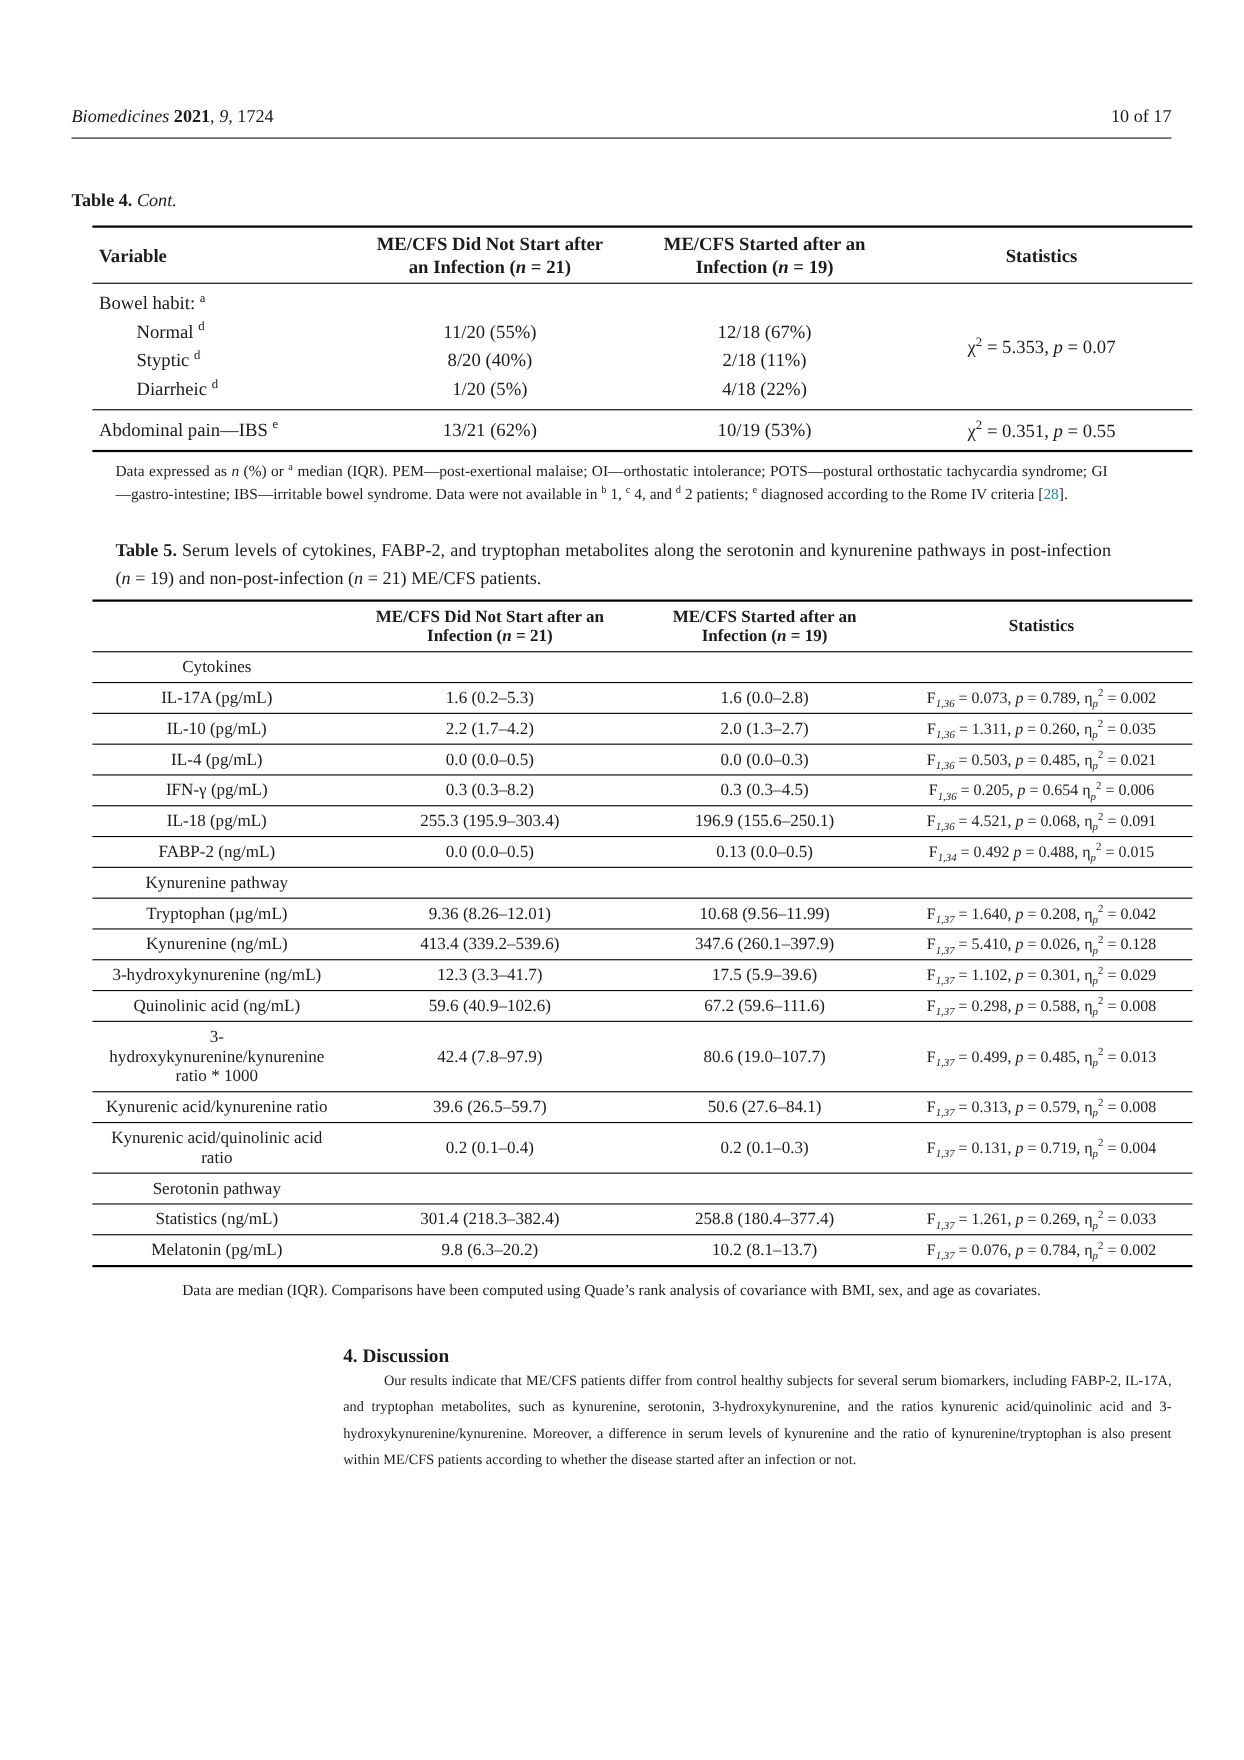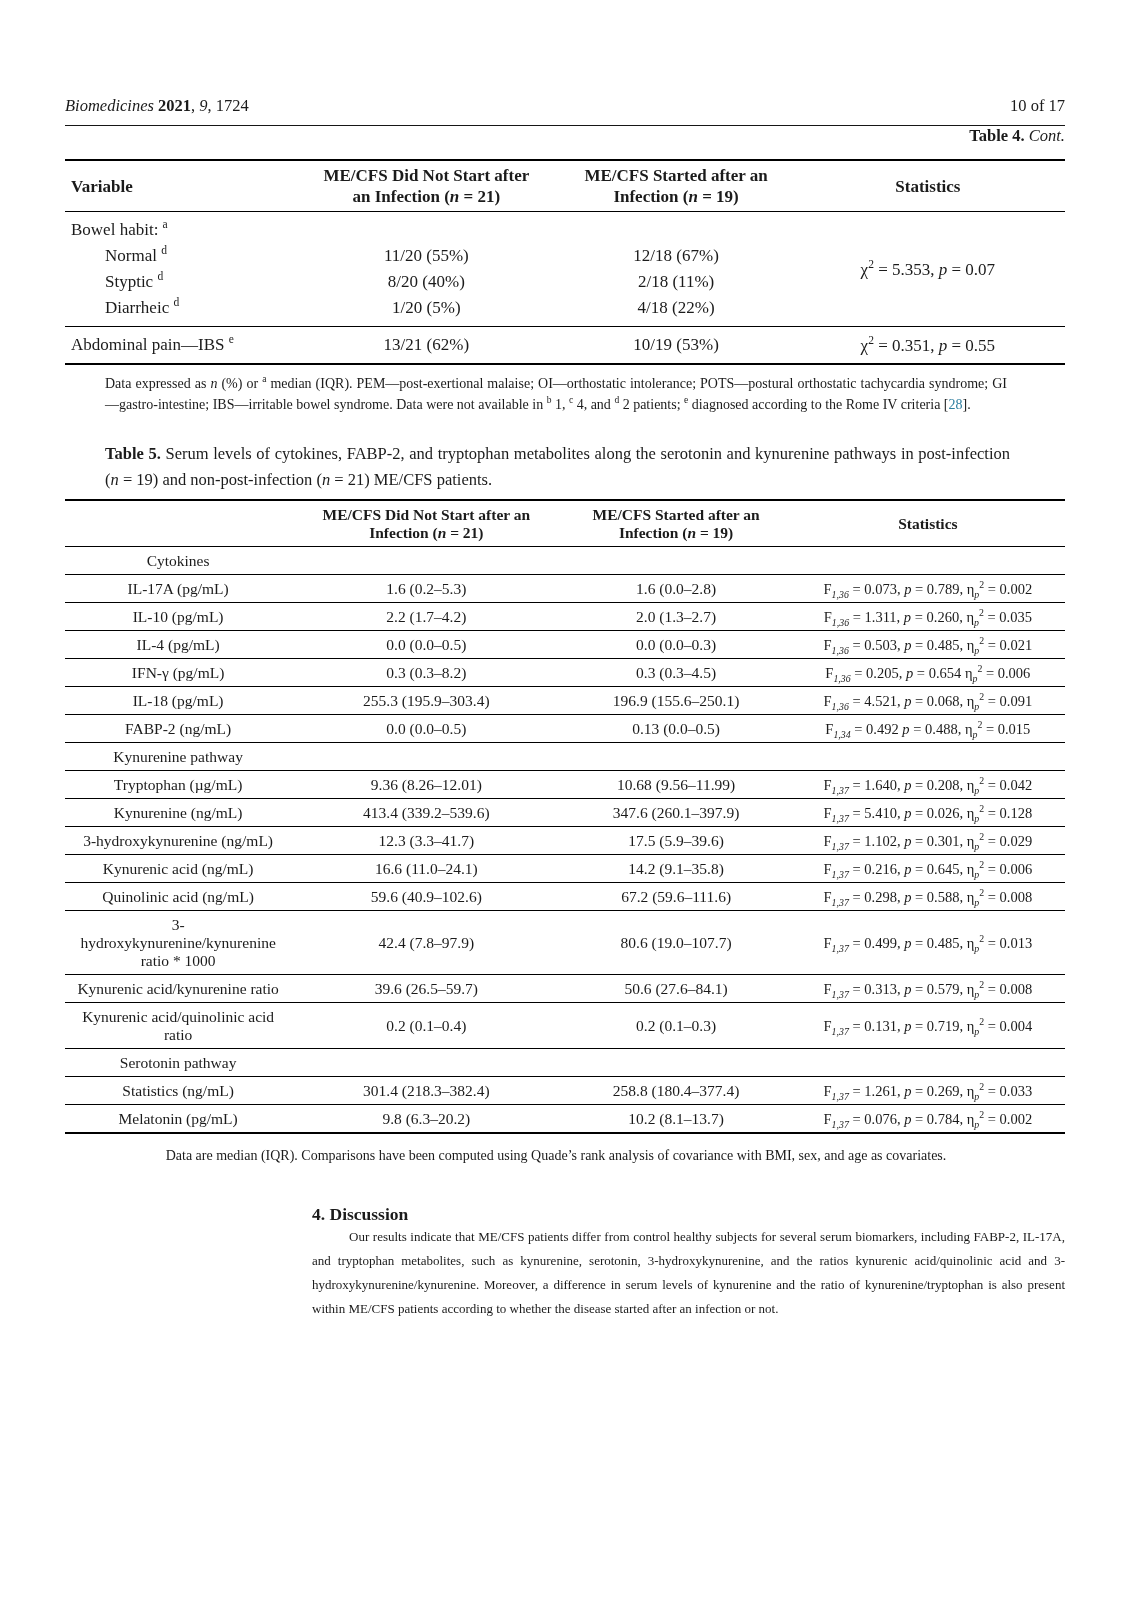--- a/index.html
+++ b/index.html
@@ -5,23 +5,23 @@
   * { margin:0; padding:0; box-sizing:border-box; }
   html,body { background:#ffffff; }
   .page {
     width:1131px; height:1600px; background:#ffffff; overflow:hidden;
     font-family:"Liberation Serif", serif; color:#1b1b1b;
     padding:96px 66px 0 65px; position:relative;
   }
   .page-header { display:flex; justify-content:space-between; font-size:16.5px; }
   .header-rule { border:none; border-top:1.5px solid #161616; margin-top:9px; }
 
-  .t4-caption { text-align:right; font-size:16.5px; }
-
-  table { border-collapse:collapse; width:100%; table-layout:fixed; }
+  .t4-caption { text-align:left; font-size:16.5px; margin-top:46px; }
+
+  table { border-collapse:collapse; width:100%; table-layout:fixed;margin-left:19px; }
   .paper-table { border-top:2.5px solid #000; border-bottom:2.5px solid #000; }
   .paper-table thead tr { border-bottom:1.3px solid #000; }
   .paper-table tbody tr { border-bottom:1px solid #000; }
   .paper-table tbody tr:last-child { border-bottom:none; }
   .paper-table th { font-weight:bold; }
   .paper-table th, .paper-table td {
     font-weight:normal; padding:4px 6px; text-align:center; vertical-align:middle;
   }
   .paper-table th { font-weight:bold; }
 
@@ -240,28 +240,20 @@
         <tr>
           <td>
             <div class="ln">3-hydroxykynurenine (ng/mL)</div>
           </td>
           <td>12.3 (3.3–41.7)</td>
           <td>17.5 (5.9–39.6)</td>
           <td class="stats">F<sub>1,37</sub> = 1.102, <i>p</i> = 0.301, η<sub>p</sub><sup>2</sup> = 0.029</td>
         </tr>
         <tr>
           <td>
-            <div class="ln">Kynurenic acid (ng/mL)</div>
-          </td>
-          <td>16.6 (11.0–24.1)</td>
-          <td>14.2 (9.1–35.8)</td>
-          <td class="stats">F<sub>1,37</sub> = 0.216, <i>p</i> = 0.645, η<sub>p</sub><sup>2</sup> = 0.006</td>
-        </tr>
-        <tr>
-          <td>
             <div class="ln">Quinolinic acid (ng/mL)</div>
           </td>
           <td>59.6 (40.9–102.6)</td>
           <td>67.2 (59.6–111.6)</td>
           <td class="stats">F<sub>1,37</sub> = 0.298, <i>p</i> = 0.588, η<sub>p</sub><sup>2</sup> = 0.008</td>
         </tr>
         <tr>
           <td>
             <div class="ln">3-</div>
             <div class="ln">hydroxykynurenine/kynurenine</div>

